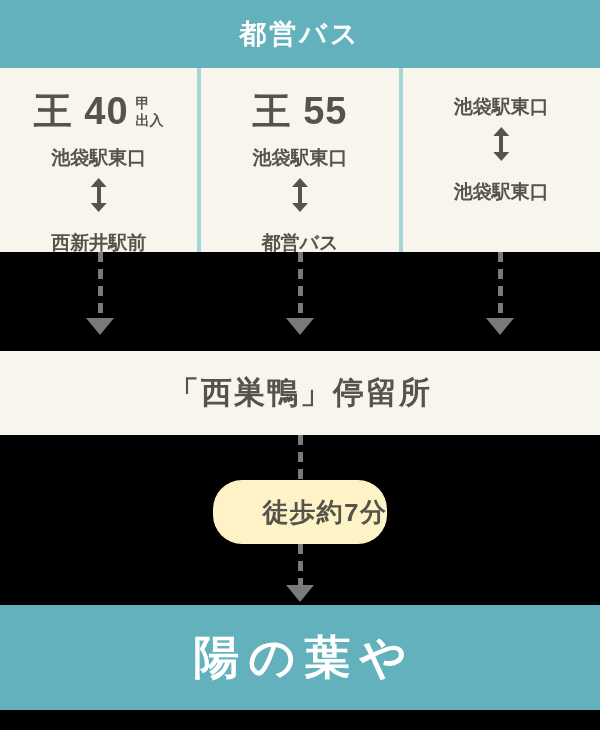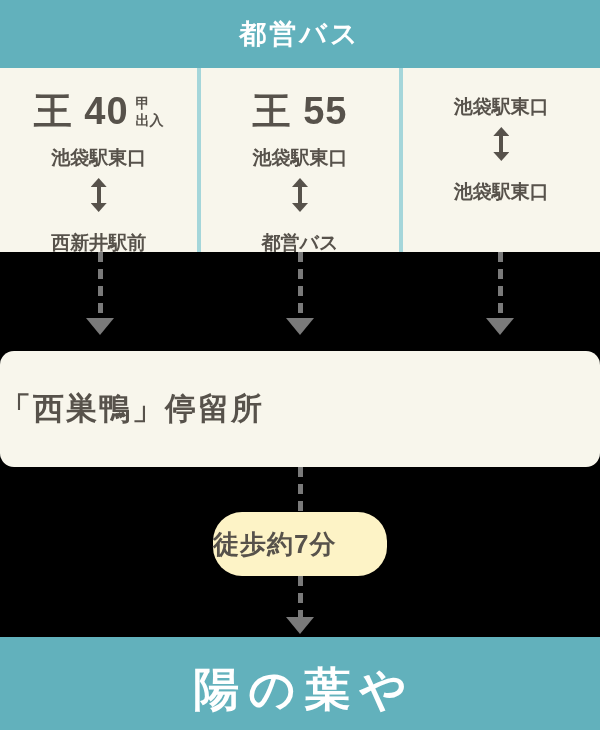--- a/index.html
+++ b/index.html
@@ -126,25 +126,25 @@
   }
   .band1 .dash-line { height: 66px; }
   .arrow-head {
     width: 28px; height: 17px;
     background: var(--arrow);
     clip-path: polygon(0 0, 100% 0, 50% 100%);
   }
 
   
   .stop-section {
-    height: 116px;
+    height: 84px;
     background: var(--cream);
     display: flex;
     align-items: center;
-    border-radius: 14px;
+    justify-content: center;
   }
   .stop-label {
     color: var(--dark);
     font-size: 31px;
     font-weight: 800;
     letter-spacing: 2px;
   }
 
   
   .band2 {
@@ -156,21 +156,22 @@
   }
   .band2 .dash-top { height: 45px; }
   .band2 .dash-bottom { height: 41px; }
   .walk-pill {
     width: 174px;
     height: 64px;
     background: var(--pill_bg);
     border-radius: 29px;
     display: flex;
     align-items: center;
-    justify-content: flex-start;
+    justify-content: flex-end;
+    font-family: Liberation Mono, monospace;
   }
   .walk-label {
     color: var(--dark);
     font-size: 26px;
     font-weight: 800;
     letter-spacing: 1px;
   }
 
   
   .footer {

